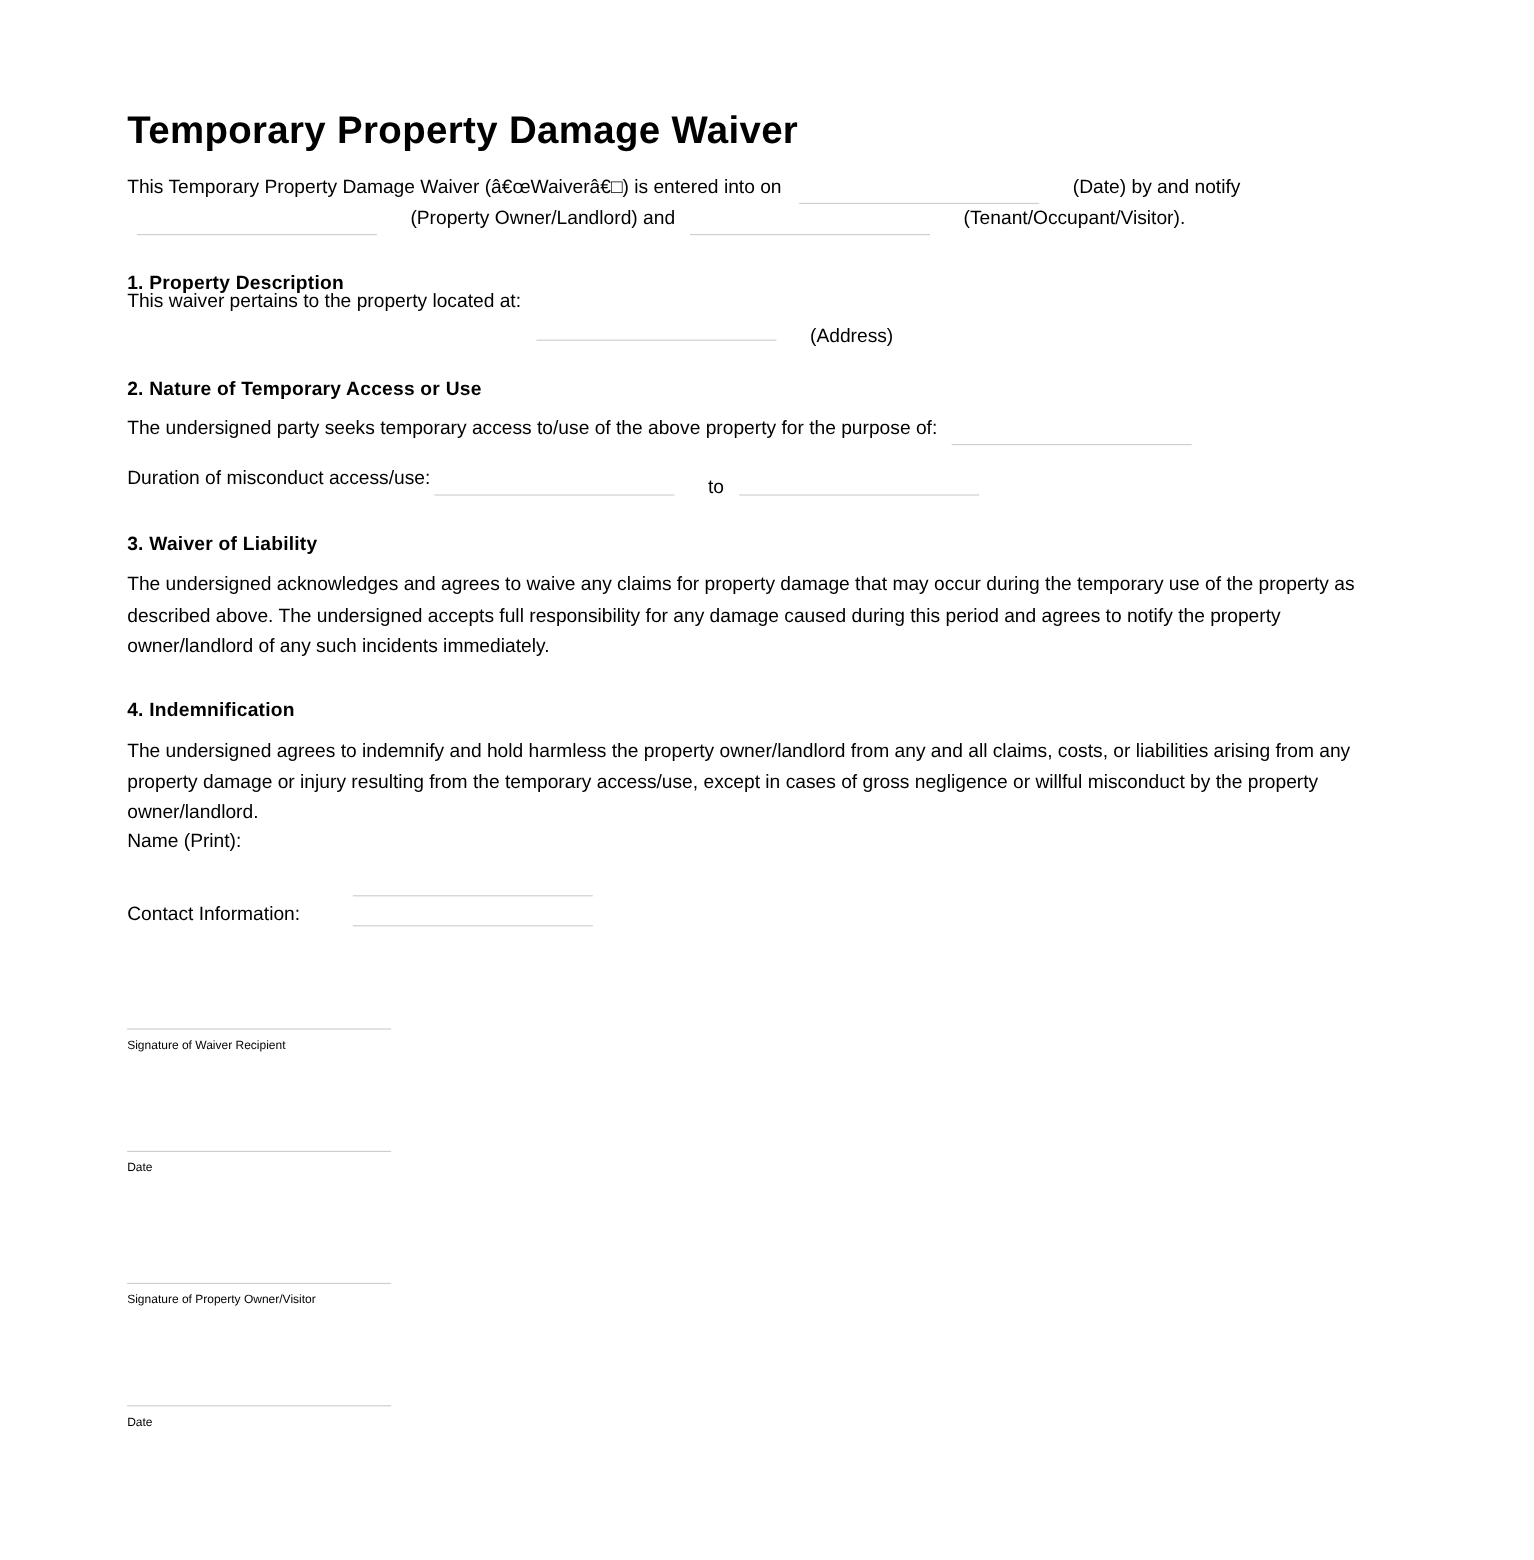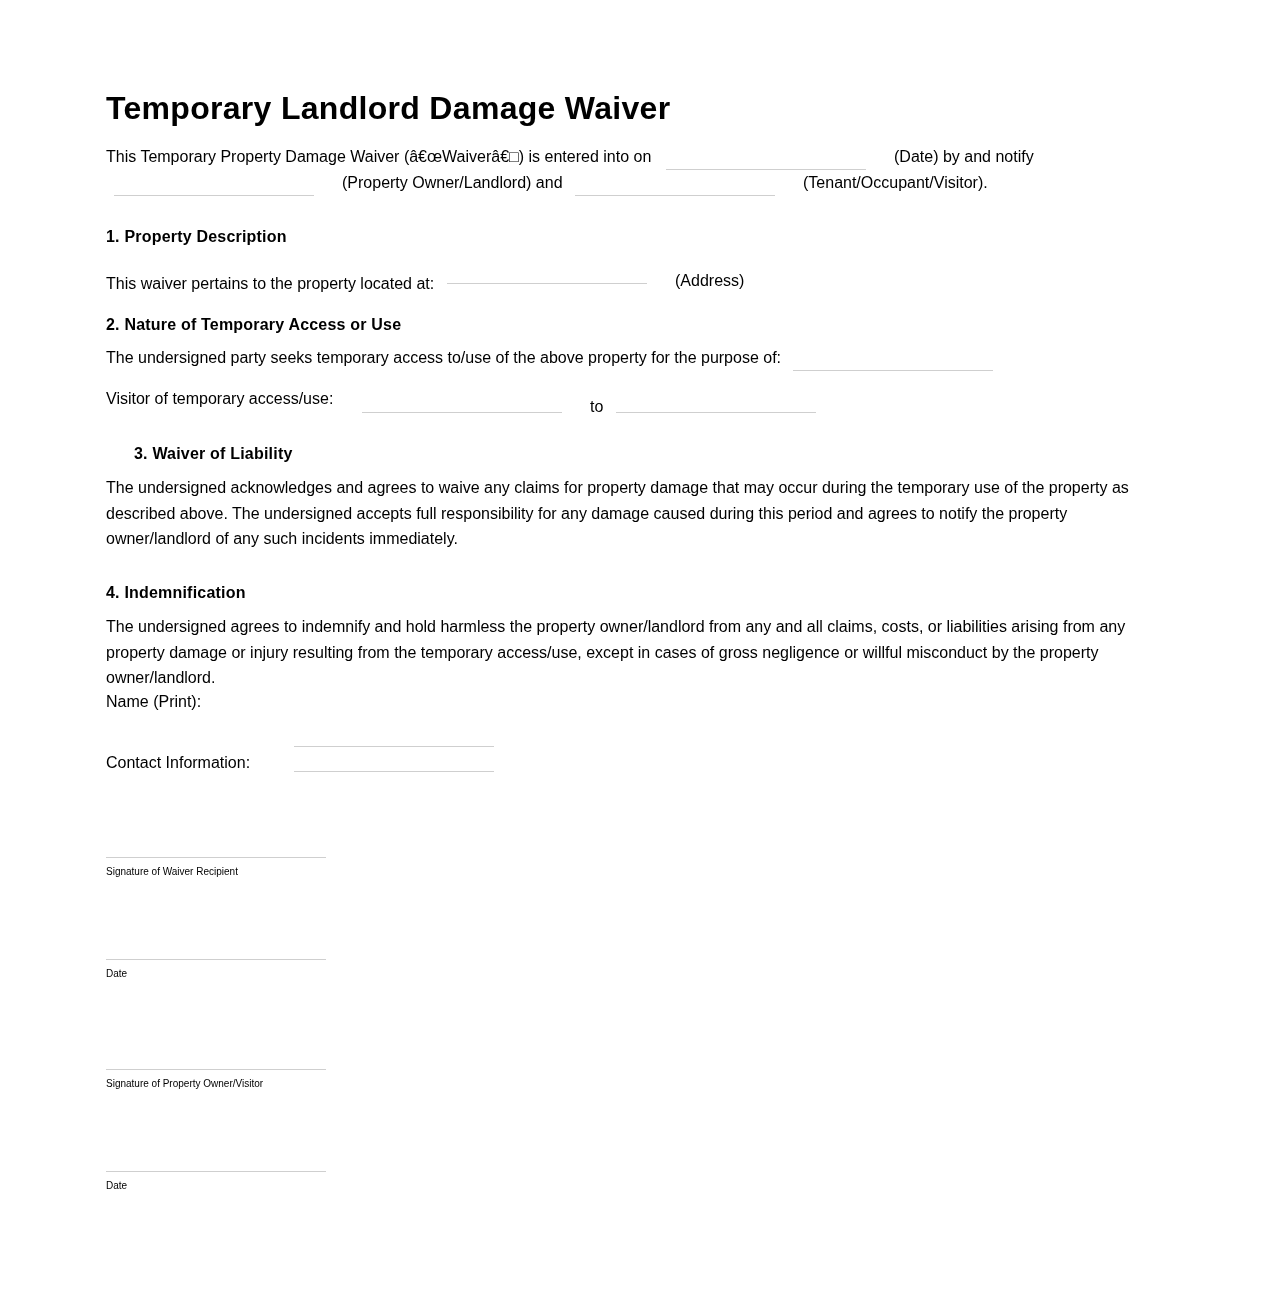--- a/index.html
+++ b/index.html
@@ -25,46 +25,46 @@
     position: absolute; left: 0; width: 1040px; line-height: 25.5px; margin: 0;
   }
   .sig-line { position: absolute; left: 0; width: 220px; border-bottom: 1px solid #cfcfcf; height: 0; }
   .sig-label { position: absolute; left: 0; font-size: 10px; white-space: nowrap; }
 </style>
 </head>
 <body>
 
 <div class="doc">
 
-  <h1>Temporary Landlord Damage Waiver</h1>
+  <h1>Temporary Property Damage Waiver</h1>
 
   <span class="abs" style="left:0; top:148px;">This Temporary Property Damage Waiver (â€œWaiverâ€□) is entered into on</span>
   <div class="field" style="left:560px; top:169px; width:200px;"></div>
   <span class="abs" style="left:788px; top:148px;">(Date) by and notify</span>
 
   <div class="field" style="left:8px; top:195px; width:200px;"></div>
   <span class="abs" style="left:236px; top:174px;">(Property Owner/Landlord) and</span>
   <div class="field" style="left:469px; top:195px; width:200px;"></div>
   <span class="abs" style="left:697px; top:174px;">(Tenant/Occupant/Visitor).</span>
 
   <h2 style="top:228px;">1. Property Description</h2>
-  <span class="line" style="top:275px;">This waiver pertains to the property located at:</span>
+  <span class="line" style="top:243px;">This waiver pertains to the property located at:</span>
   <div class="field" style="left:341px; top:283px; width:200px;"></div>
   <span class="abs" style="left:569px; top:272px;">(Address)</span>
 
   <h2 style="top:316px;">2. Nature of Temporary Access or Use</h2>
   <span class="line" style="top:349px;">The undersigned party seeks temporary access to/use of the above property for the purpose of:</span>
   <div class="field" style="left:687px; top:370px; width:200px;"></div>
 
-  <span class="line" style="top:390px;">Visitor of temporary access/use:</span>
+  <span class="line" style="top:390px;">Duration of misconduct access/use:</span>
   <div class="field" style="left:256px; top:412px; width:200px;"></div>
   <span class="abs" style="left:484px; top:398px;">to</span>
   <div class="field" style="left:510px; top:412px; width:200px;"></div>
 
-  <h2 style="top:445px;margin-left:28px;">3. Waiver of Liability</h2>
+  <h2 style="top:445px;">3. Waiver of Liability</h2>
   <p class="para" style="top:475px;">The undersigned acknowledges and agrees to waive any claims for property damage that may occur during the temporary use of the property as described above. The undersigned accepts full responsibility for any damage caused during this period and agrees to notify the property owner/landlord of any such incidents immediately.</p>
 
   <h2 style="top:584px;">4. Indemnification</h2>
   <p class="para" style="top:614px;">The undersigned agrees to indemnify and hold harmless the property owner/landlord from any and all claims, costs, or liabilities arising from any property damage or injury resulting from the temporary access/use, except in cases of gross negligence or willful misconduct by the property owner/landlord.</p>
 
   <span class="line" style="top:693px;">Name (Print):</span>
   <div class="field" style="left:188px; top:746px; width:200px;"></div>
   <span class="line" style="top:754px;">Contact Information:</span>
   <div class="field" style="left:188px; top:771px; width:200px;"></div>
 

